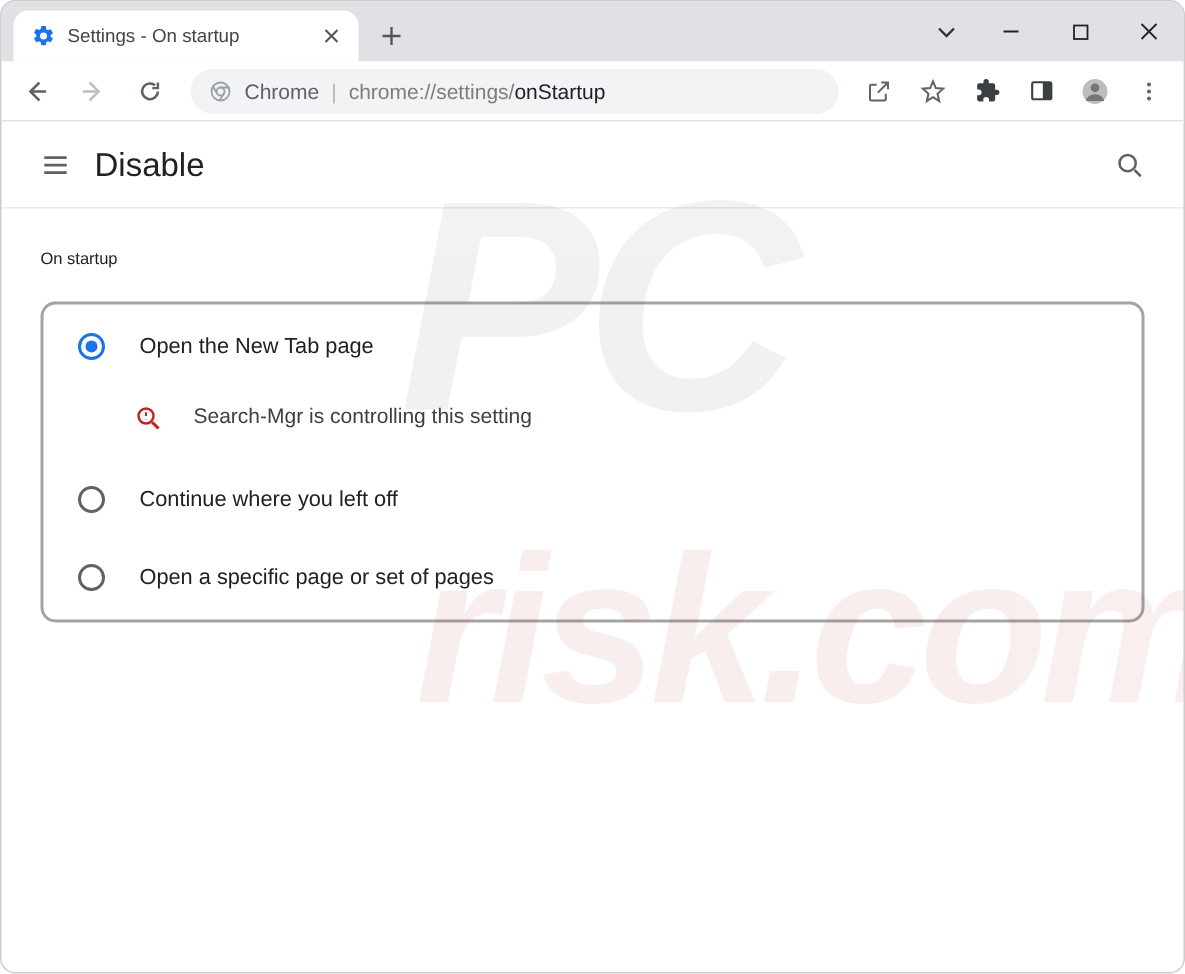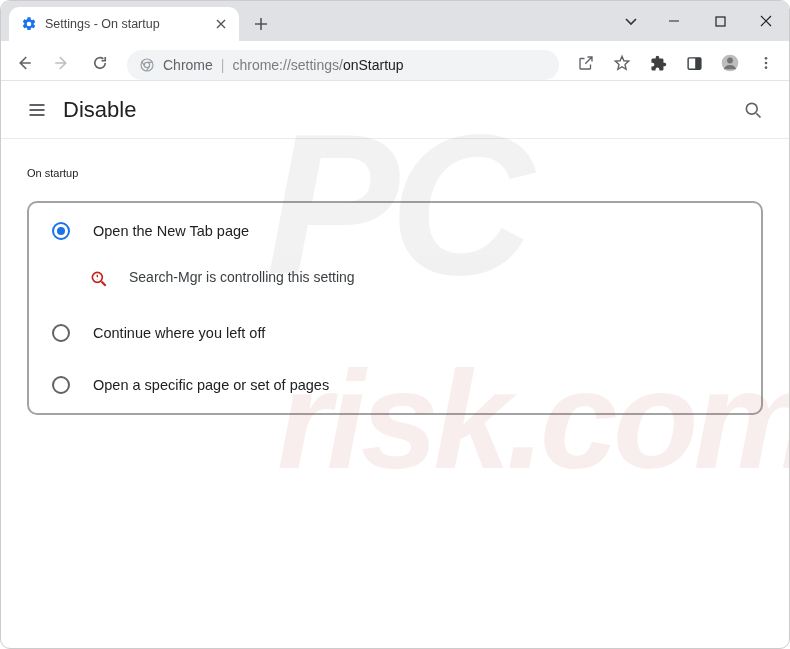--- a/index.html
+++ b/index.html
@@ -16,21 +16,21 @@
     .tab svg.fav { width: 16px; height: 16px; }
     .tab .close { margin-left: auto; width: 16px; height: 16px; display: flex; align-items: center; justify-content: center; color: #555; cursor: pointer; }
     .newtab { width: 28px; height: 28px; display: flex; align-items: center; justify-content: center; color: #444; margin-left: 8px; margin-bottom: 3px; cursor: pointer; }
 
     
     .winctrl { position: absolute; top: 0; right: 0; height: 40px; display: flex; align-items: center; }
     .winbtn { width: 46px; height: 40px; display: flex; align-items: center; justify-content: center; color: #222; cursor: pointer; }
     .chevwrap { width: 40px; height: 40px; display: flex; align-items: center; justify-content: center; }
 
     
-    .toolbar { height: 40px; background: #fff; border-bottom: 1px solid #e4e4e4; display: flex; align-items: flex-end; padding: 0 6px; gap: 4px; }
+    .toolbar { height: 40px; background: #fff; border-bottom: 1px solid #e4e4e4; display: flex; align-items: center; padding: 0 6px; gap: 4px; }
     .tbtn { width: 34px; height: 34px; display: flex; align-items: center; justify-content: center; color: #5f6368; border-radius: 50%; cursor: pointer; }
     .tbtn.disabled { color: #bfbfbf; cursor: default; }
     .omnibox { flex: 1; height: 30px; background: #f1f3f4; border-radius: 15px; display: flex; align-items: center; padding: 0 12px; gap: 8px; color: #5f6368; font-size: 14px; margin: 0 6px; }
     .omnibox .chip { color: #5f6368; }
     .omnibox .sep { color: #b5b5b5; }
     .omnibox .url-dark { color: #202124; }
     .right-icons { display: flex; align-items: center; gap: 2px; }
 
     
     .settings-hdr { height: 58px; display: flex; align-items: center; padding: 0 16px; border-bottom: 1px solid #ebebeb; }

